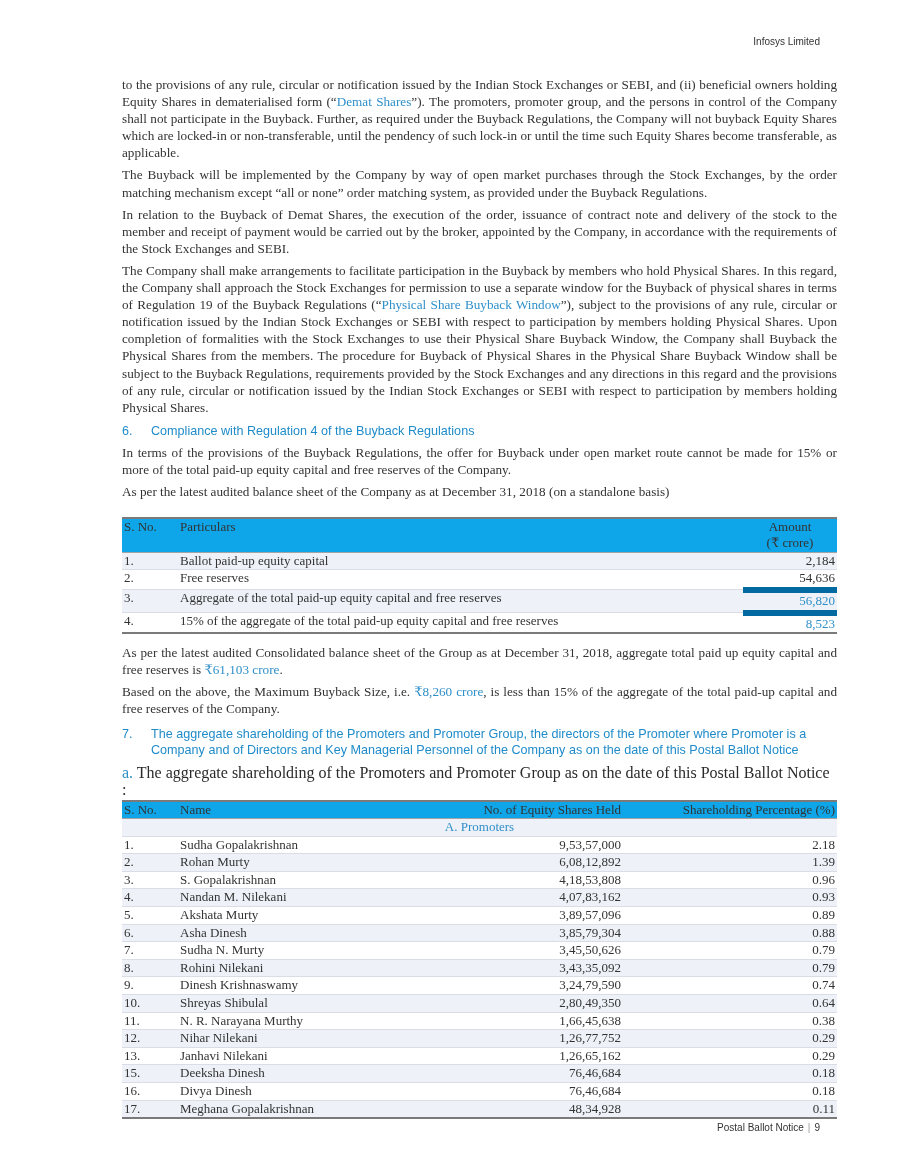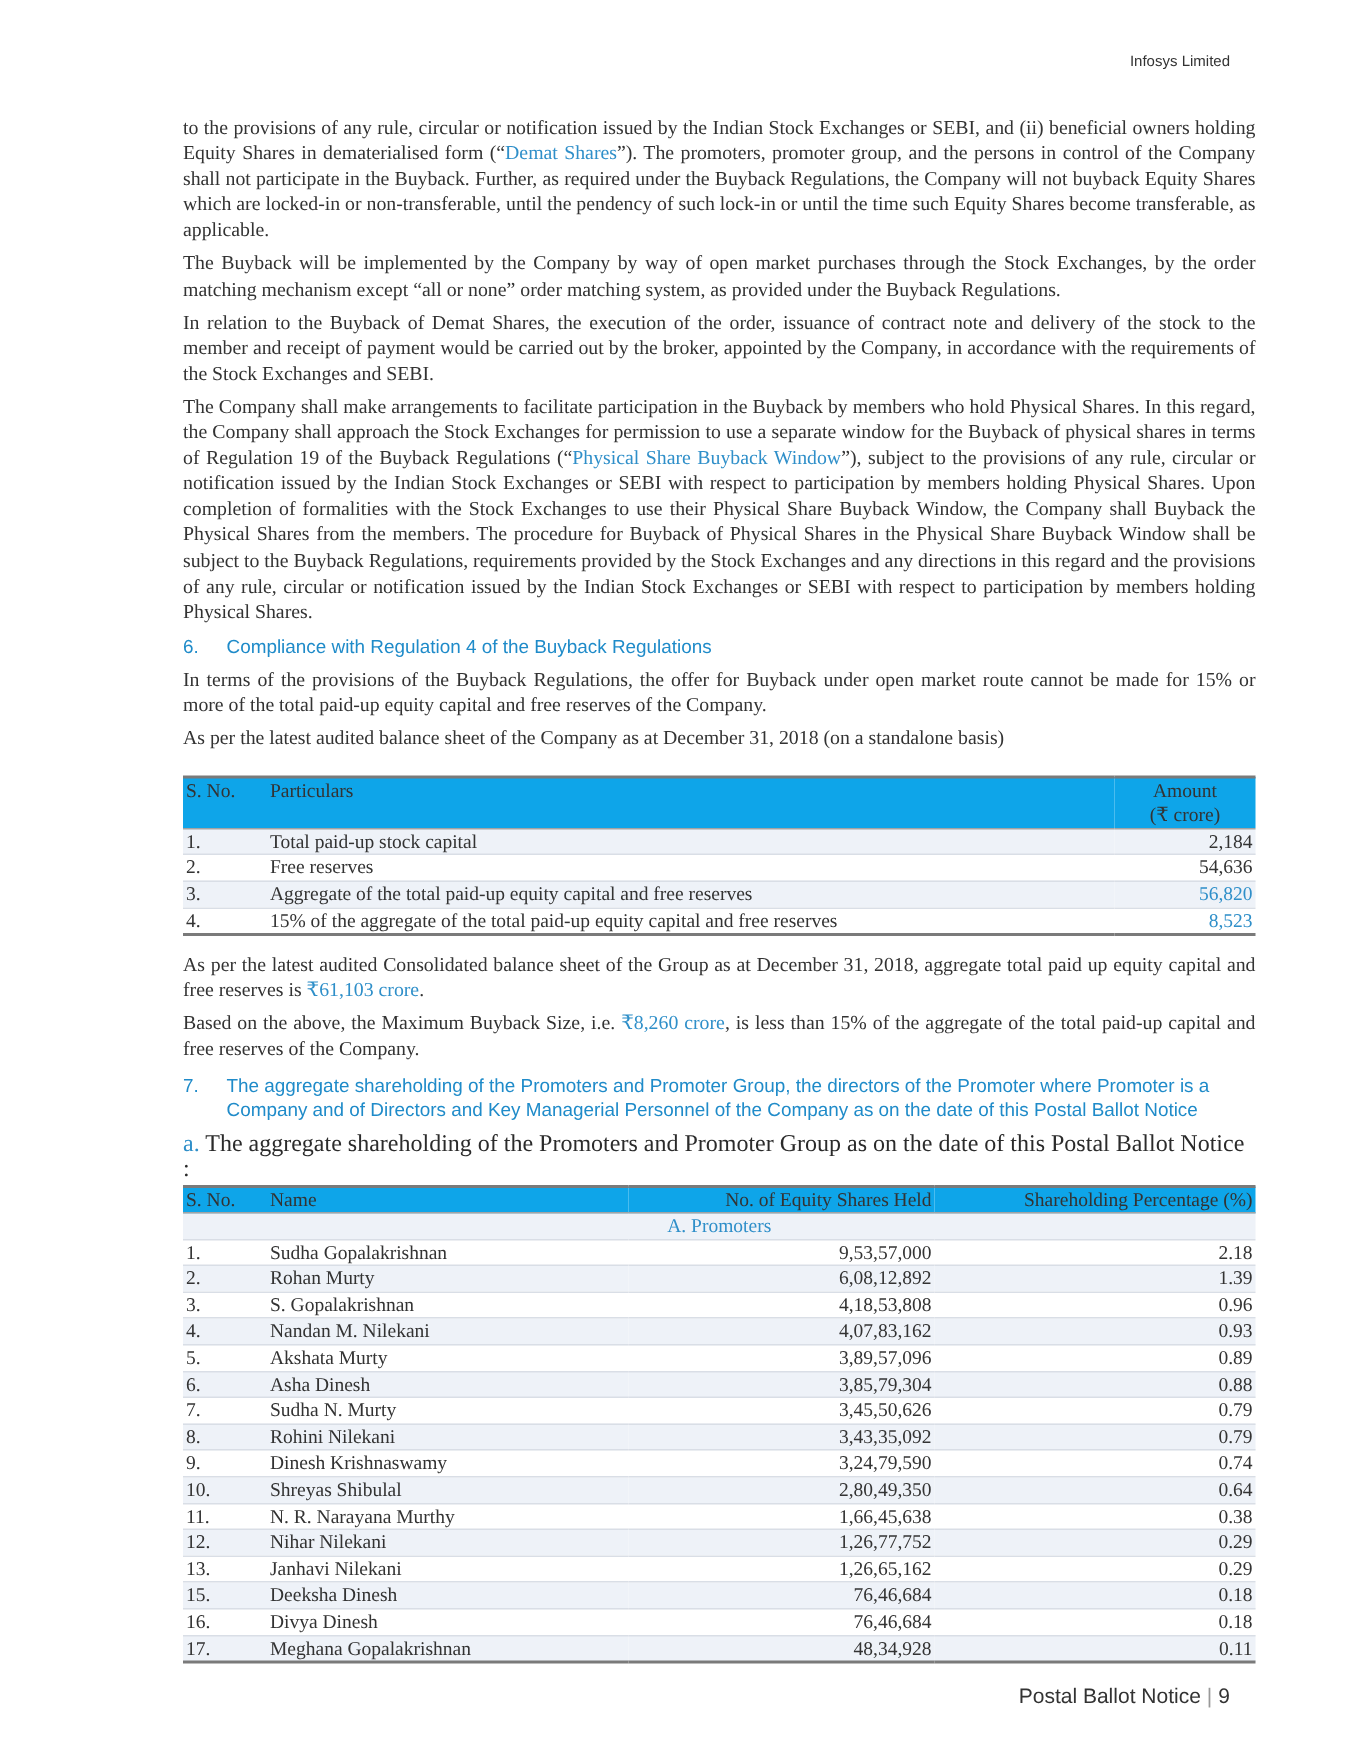--- a/index.html
+++ b/index.html
@@ -17,27 +17,27 @@
   table.t1 { margin-top: 2px; margin-bottom: 10px; border-top: 2px solid #7a7a7a; border-bottom: 2px solid #7a7a7a; }
   table.t2 { margin-top: 2px; border-top: 2px solid #7a7a7a; border-bottom: 2px solid #7a7a7a; }
   th { font-weight: normal; text-align: left; padding: 0 2px; vertical-align: top; }
   td { padding: 0 2px; vertical-align: top; }
   tr.head th { background: #0ea5e9; border-bottom: 1px solid #a3a3a3; }
   tbody tr:nth-child(odd) td { background: #eef2f8; }
   tbody tr:nth-child(even) td { background: #ffffff; }
   tbody tr td { border-bottom: 1px solid #d9dee6; }
   .c-sno { width: 52px; }
   .r { text-align: right; }
-  .amt-line td.amt { border-top: 1px solid #0369a1; }
+  .amt-line td.amt { border-top: 6px solid #0369a1; }
   .blue { color: #2f8fc9; }
   .subhead td { text-align: center; color: #2f8fc9; background: #eef2f8 !important; }
   .sub-a { margin: 4px 0 2px 0; font-size: 16px; line-height: 17px; }
   .sub-a .lt { color: #2f8fc9; }
   .footer { position: absolute; top: 1122px; right: 80px; font-family: "Liberation Sans", "DejaVu Sans", sans-serif;
-            font-size: 14px; color: #333; }
+            font-size: 10px; color: #333; }
   .footer .sep { color: #999; padding: 0 4px; }
 </style>
 </head>
 <body>
 
 <div class="header-right">Infosys Limited</div>
 
 <div class="content">
 
   <p class="body"><span>to the provisions of any rule, circular or notification issued by the Indian Stock Exchanges or SEBI, and (ii) beneficial owners holding Equity Shares in dematerialised form (“</span><span class="hl">Demat Shares</span><span>”). The promoters, promoter group, and the persons in control of the Company shall not participate in the Buyback. Further, as required under the Buyback Regulations, the Company will not buyback Equity Shares which are locked-in or non-transferable, until the pendency of such lock-in or until the time such Equity Shares become transferable, as applicable.</span></p>
@@ -61,21 +61,21 @@
         <th>Particulars</th>
         <th class="r" style="width:90px;text-align:center;">
           <div>Amount</div>
           <div>(₹ crore)</div>
         </th>
       </tr>
     </thead>
     <tbody>
       <tr>
         <td>1.</td>
-        <td>Total paid-up stock capital</td>
+        <td>Ballot paid-up equity capital</td>
         <td class="r">2,184</td>
       </tr>
       <tr>
         <td>2.</td>
         <td>Free reserves</td>
         <td class="r">54,636</td>
       </tr>
       <tr class="amt-line">
         <td>3.</td>
         <td>Aggregate of the total paid-up equity capital and free reserves</td>

